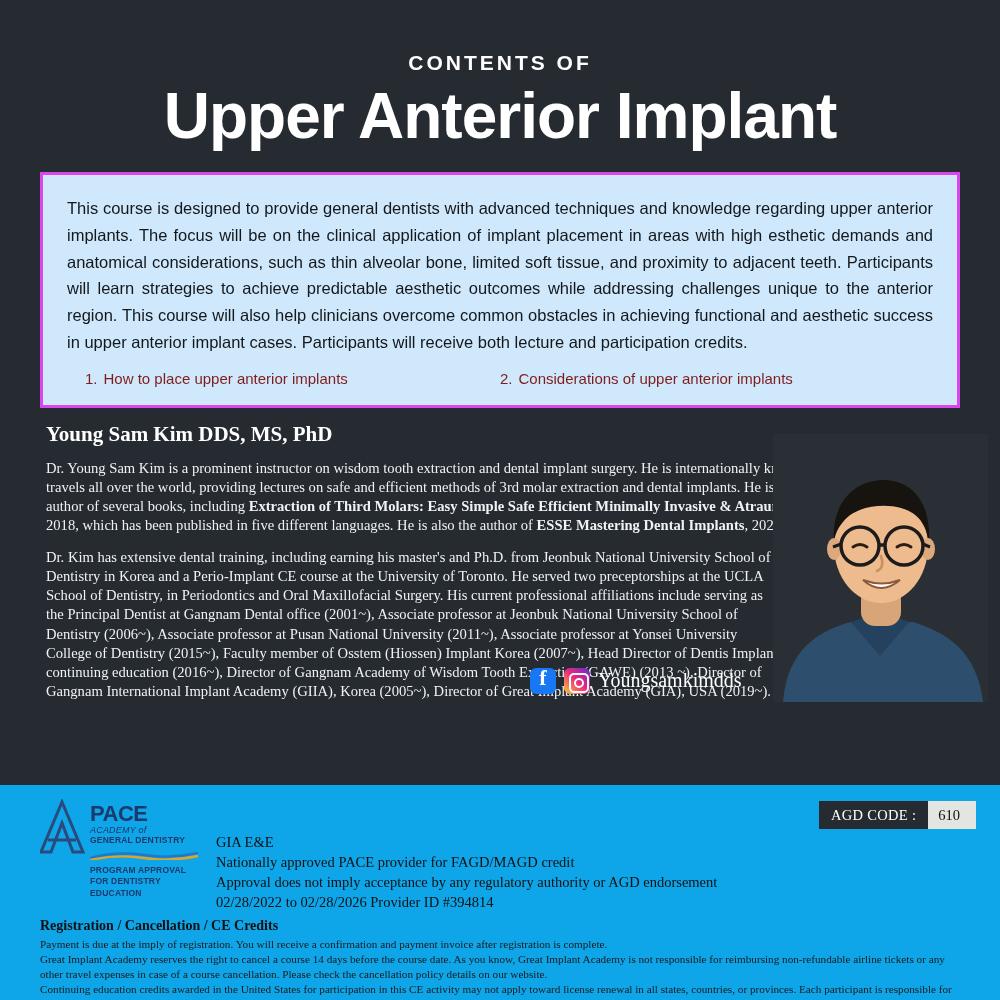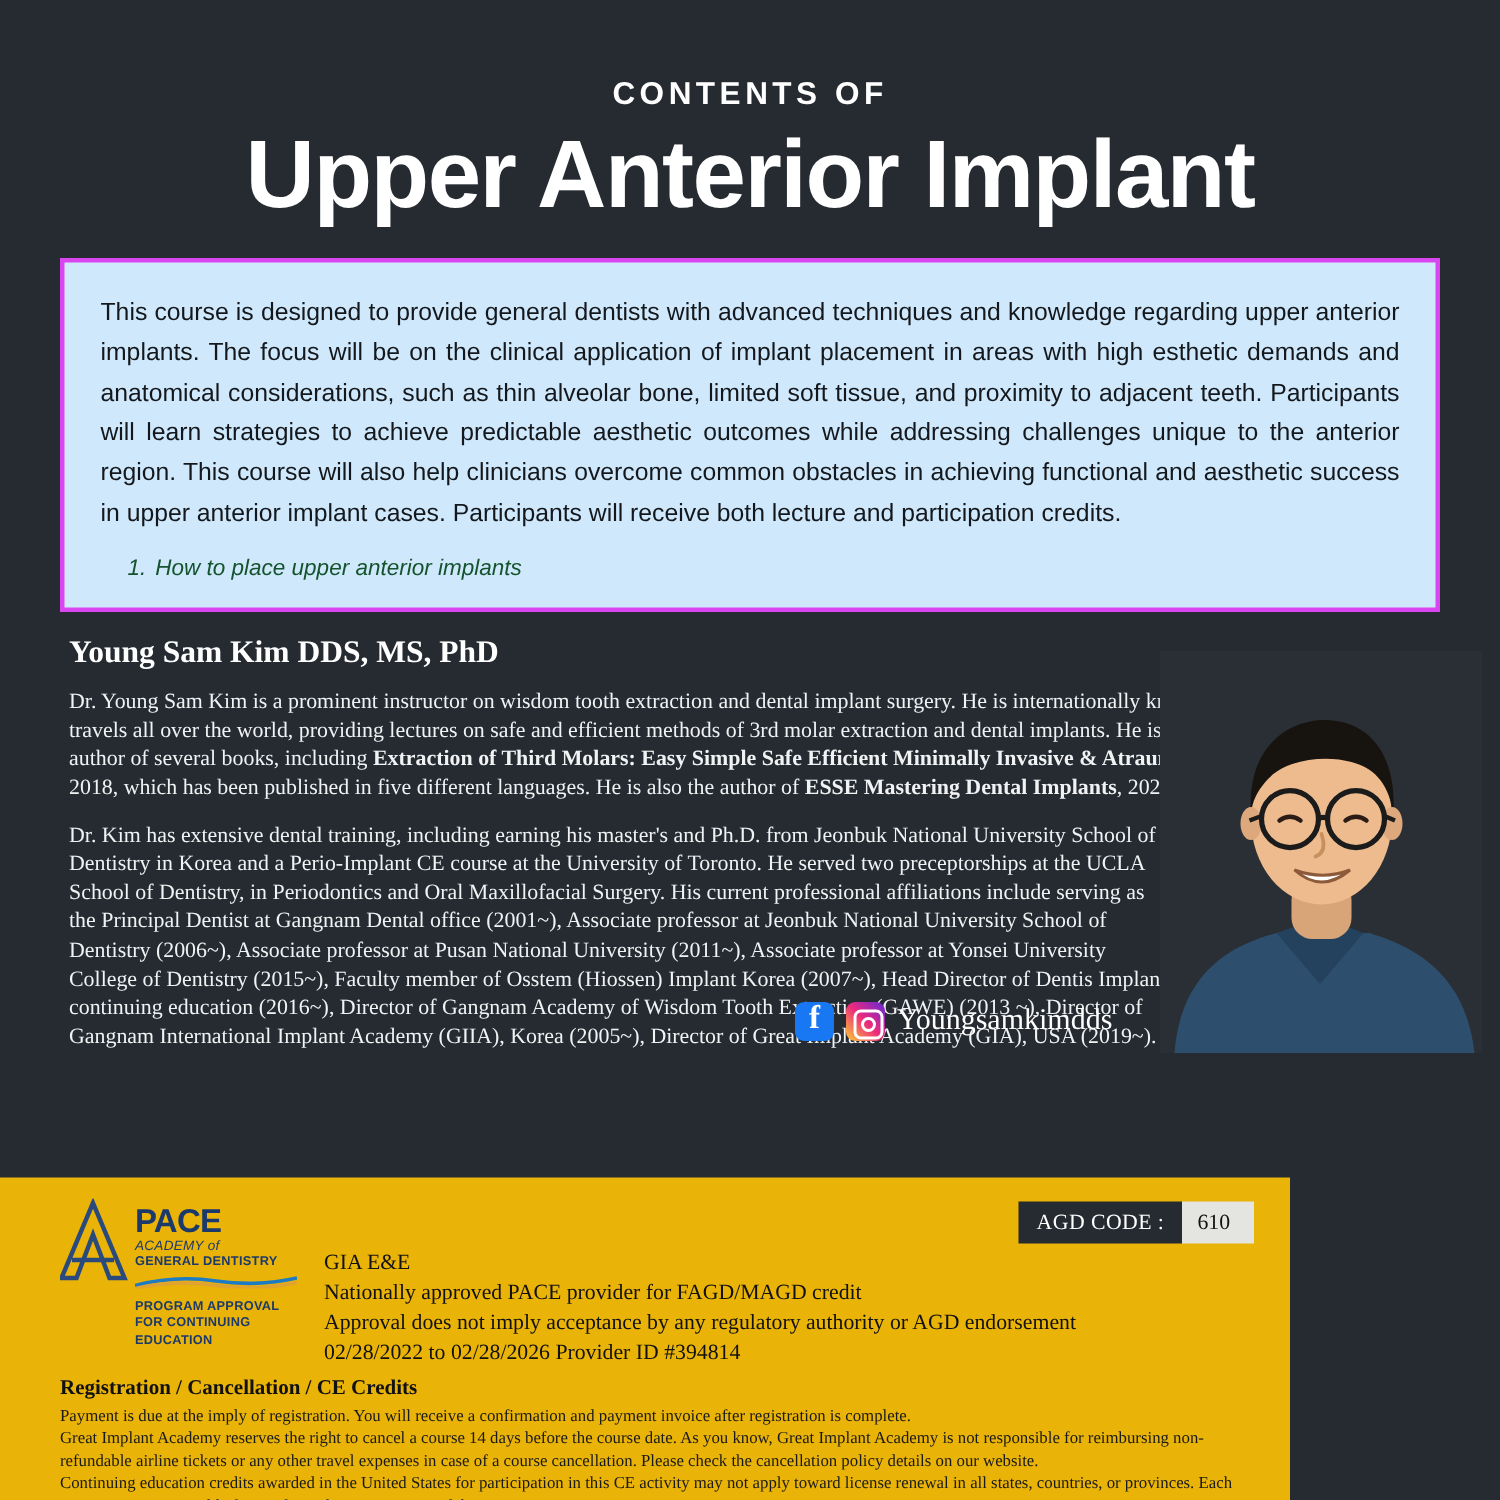--- a/index.html
+++ b/index.html
@@ -34,21 +34,21 @@
   .panel p {
     margin:0;
     font-size:16.5px;
     line-height:1.62;
     text-align:justify;
     color:#14181c;
   }
   .panel-list {
     display:flex; margin-top:14px; padding:0 18px 4px 18px;
   }
-  .panel-list .li { flex:1; font-size:15px; color:#14532d;font-style:italic; }
+  .panel-list .li { flex:1; font-size:15px; color:#7f1d1d; }
   .panel-list .li .num { margin-right:6px; }
 
   
   .bio {
     position:relative;
     padding:14px 40px 0 46px;
   }
   .bio-name {
     font-family:"Liberation Serif", serif;
     font-size:21px; font-weight:700; color:#ffffff;
@@ -93,22 +93,22 @@
     content:""; position:absolute; left:10px; top:10px; width:6px; height:6px;
     border:2px solid #fff; border-radius:50%;
   }
   .social-handle {
     font-family:"Liberation Serif", serif;
     font-size:20px; color:#ffffff;
   }
 
   
   .footer {
-    position:absolute; left:0; bottom:0; width:860px; height:215px;
-    background:#eab308; color:#111;
+    position:absolute; left:0; bottom:0; width:1000px; height:215px;
+    background:#0ea5e9; color:#111;
   }
   .footer-top { display:flex; padding:14px 0 0 40px; }
   .pace-logo { display:flex; align-items:flex-start; gap:4px; }
   .pace-a { width:46px; height:56px; }
   .pace-text { padding-top:4px; }
   .pace-title {
     font-weight:900; font-size:22px; letter-spacing:-0.5px; color:#1b3a6b;
     line-height:1;
   }
   .pace-sub1 { font-size:8.5px; font-weight:700; color:#1b3a6b; line-height:1.15; letter-spacing:0.2px;}
@@ -149,20 +149,23 @@
   <div class="kicker">CONTENTS OF</div>
   <div class="maintitle">Upper Anterior Implant</div>
 </div>
 
 <div class="panel-wrap">
   <div class="panel">
     <p>This course is designed to provide general dentists with advanced techniques and knowledge regarding upper anterior implants. The focus will be on the clinical application of implant placement in areas with high esthetic demands and anatomical considerations, such as thin alveolar bone, limited soft tissue, and proximity to adjacent teeth. Participants will learn strategies to achieve predictable aesthetic outcomes while addressing challenges unique to the anterior region. This course will also help clinicians overcome common obstacles in achieving functional and aesthetic success in upper anterior implant cases. Participants will receive both lecture and participation credits.</p>
     <div class="panel-list">
       <div class="li">
         <span class="num">1.</span><span>How to place upper anterior implants</span>
+      </div>
+      <div class="li">
+        <span class="num">2.</span><span>Considerations of upper anterior implants</span>
       </div>
     </div>
   </div>
 </div>
 
 <div class="bio">
   <div class="bio-name">Young Sam Kim DDS, MS, PhD</div>
 
   <p class="p1"><span>Dr. Young Sam Kim is a prominent instructor on wisdom tooth extraction and dental implant surgery. He is internationally known and travels all over the world, providing lectures on safe and efficient methods of 3rd molar extraction and dental implants.  He is the author of several books, including </span><b>Extraction of Third Molars: Easy Simple Safe Efficient Minimally Invasive &amp; Atraumatic,</b><span> 2018, which has been published in five different languages. He is also the author of </span><b>ESSE Mastering Dental Implants</b><span>, 2021.</span></p>
 
@@ -216,21 +219,21 @@
       </svg>
       <div class="pace-text">
         <div class="pace-title">PACE</div>
         <div class="pace-sub1"><span class="pace-italic">ACADEMY of</span></div>
         <div class="pace-sub1">GENERAL DENTISTRY</div>
         <svg class="pace-bars" width="108" height="9" viewBox="0 0 108 9" xmlns="http://www.w3.org/2000/svg" aria-hidden="true">
           <path d="M0 7 Q27 0 54 4 Q81 8 108 2" stroke="#1b7bc4" stroke-width="2.4" fill="none"></path>
           <path d="M0 9 Q27 3 54 7 Q81 11 108 5" stroke="#e0a32e" stroke-width="2.4" fill="none"></path>
         </svg>
         <div class="pace-sub2">PROGRAM APPROVAL</div>
-        <div class="pace-sub2">FOR CONTINUING</div>
+        <div class="pace-sub2">FOR DENTISTRY</div>
         <div class="pace-sub2">EDUCATION</div>
       </div>
     </div>
 
     <div class="pace-info">
       <div>GIA E&amp;E</div>
       <div>Nationally approved PACE provider for FAGD/MAGD credit</div>
       <div>Approval does not imply acceptance by any regulatory authority or AGD endorsement</div>
       <div>02/28/2022 to 02/28/2026 Provider ID #394814</div>
     </div>

